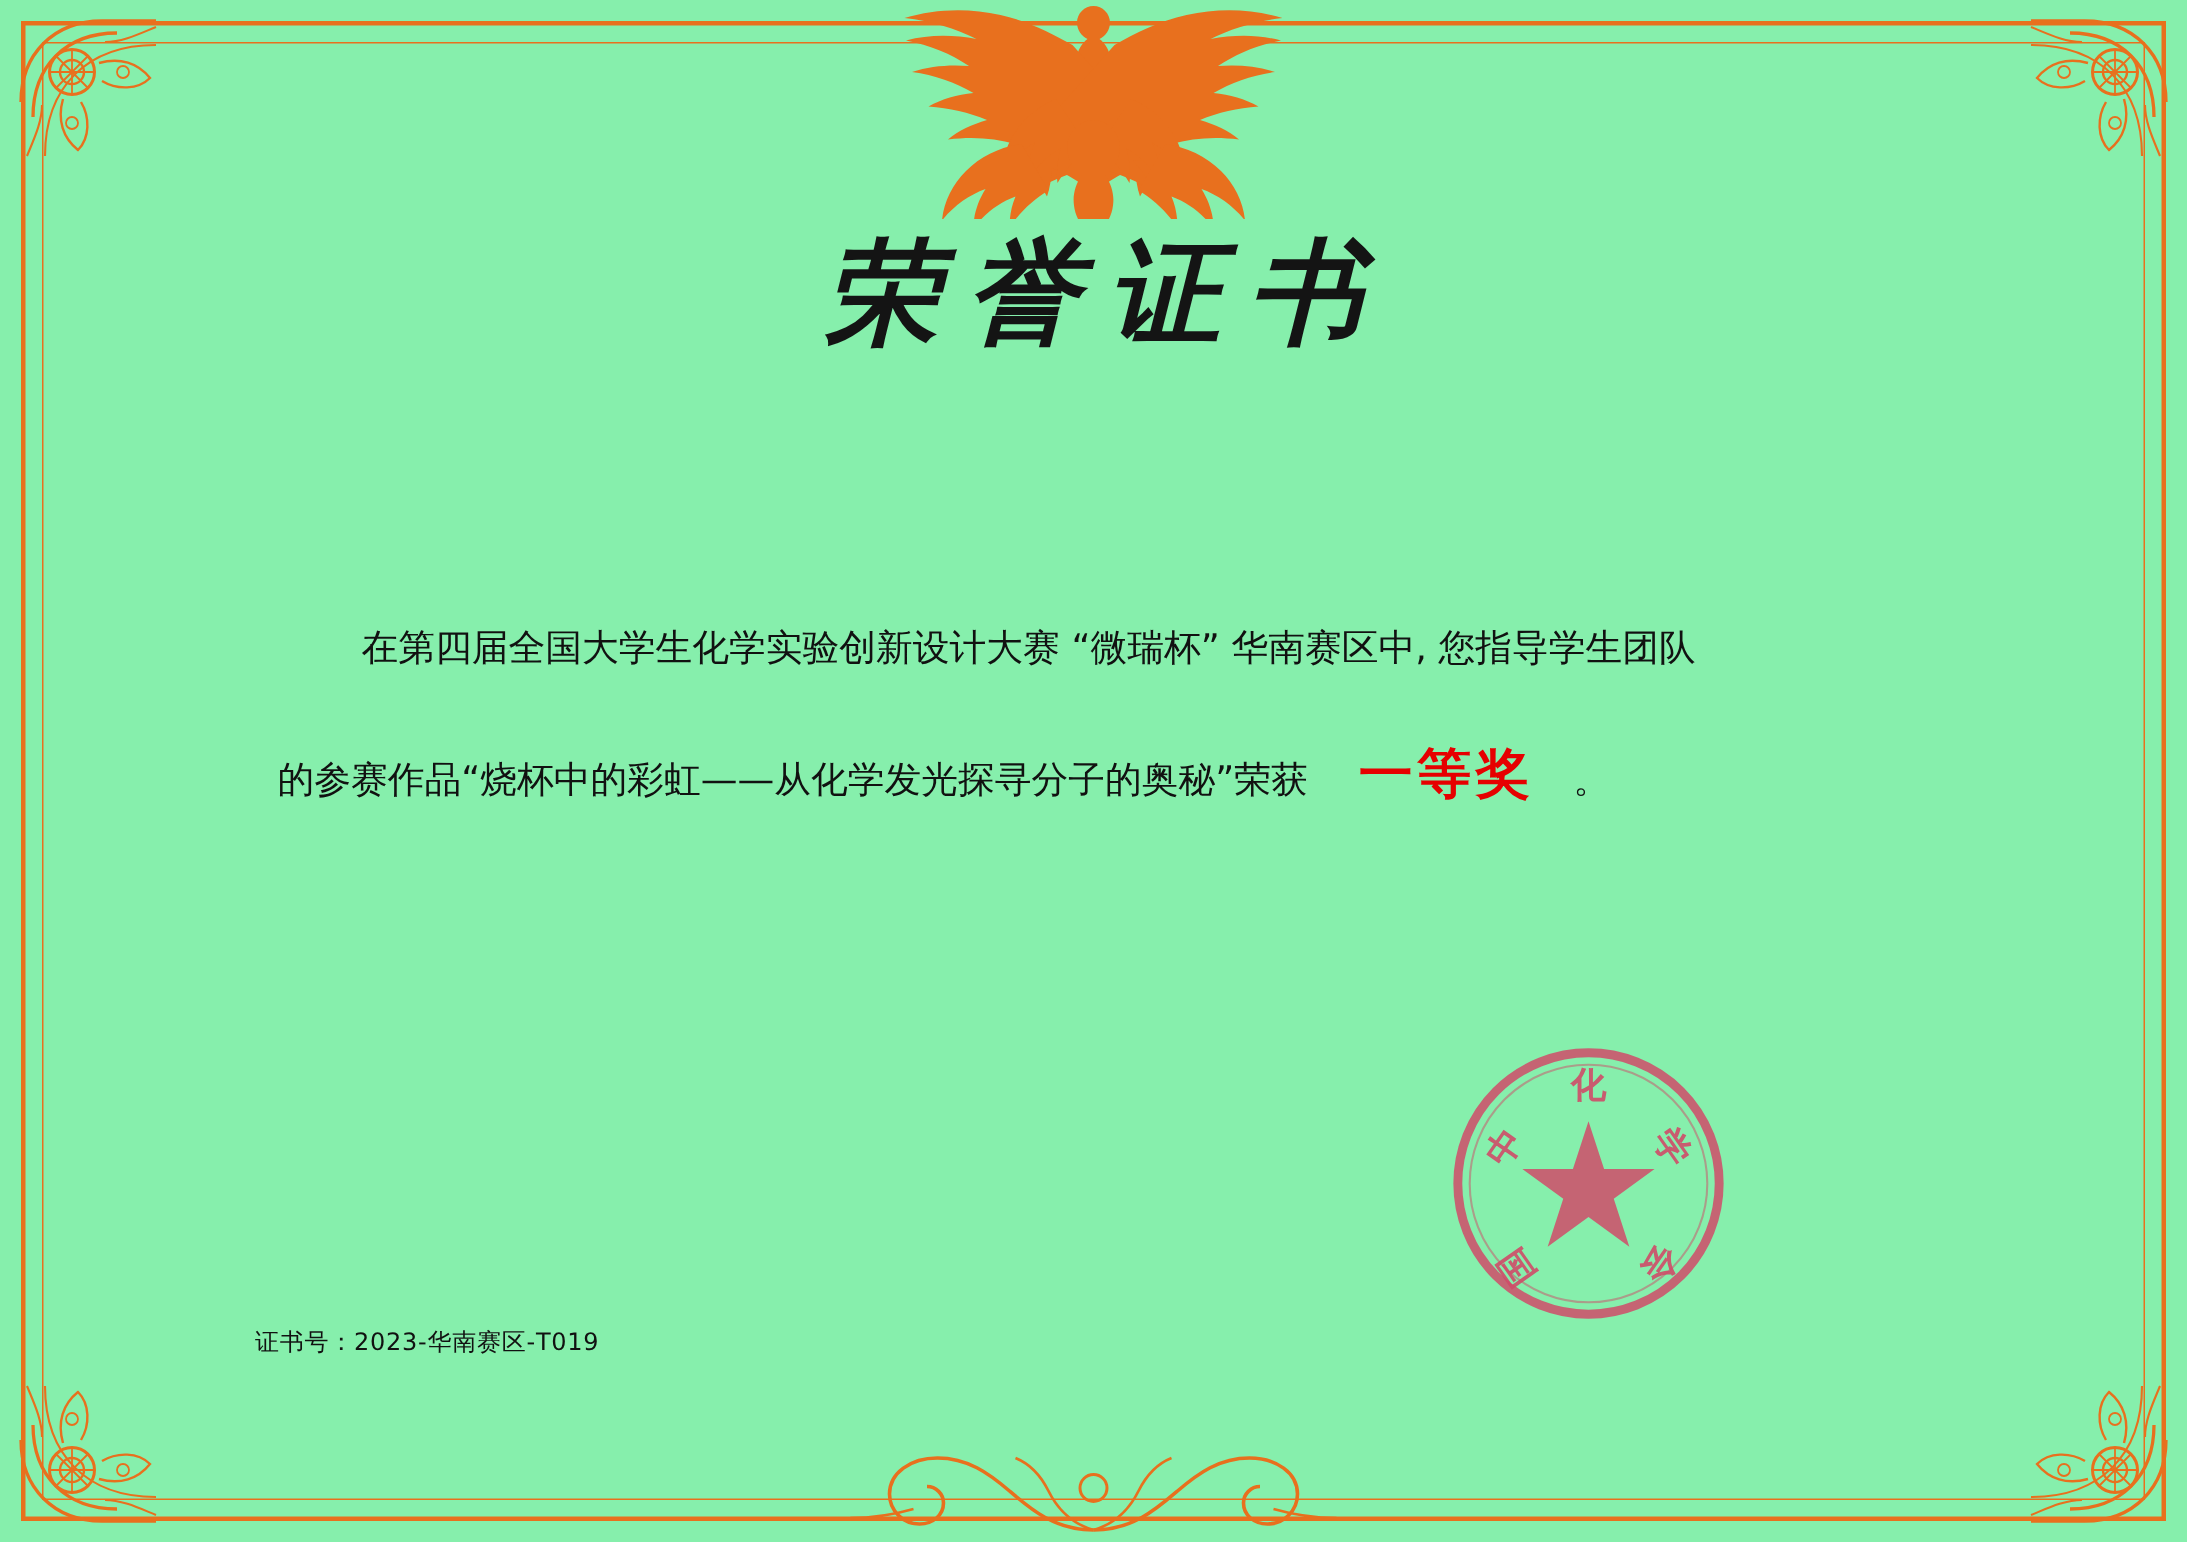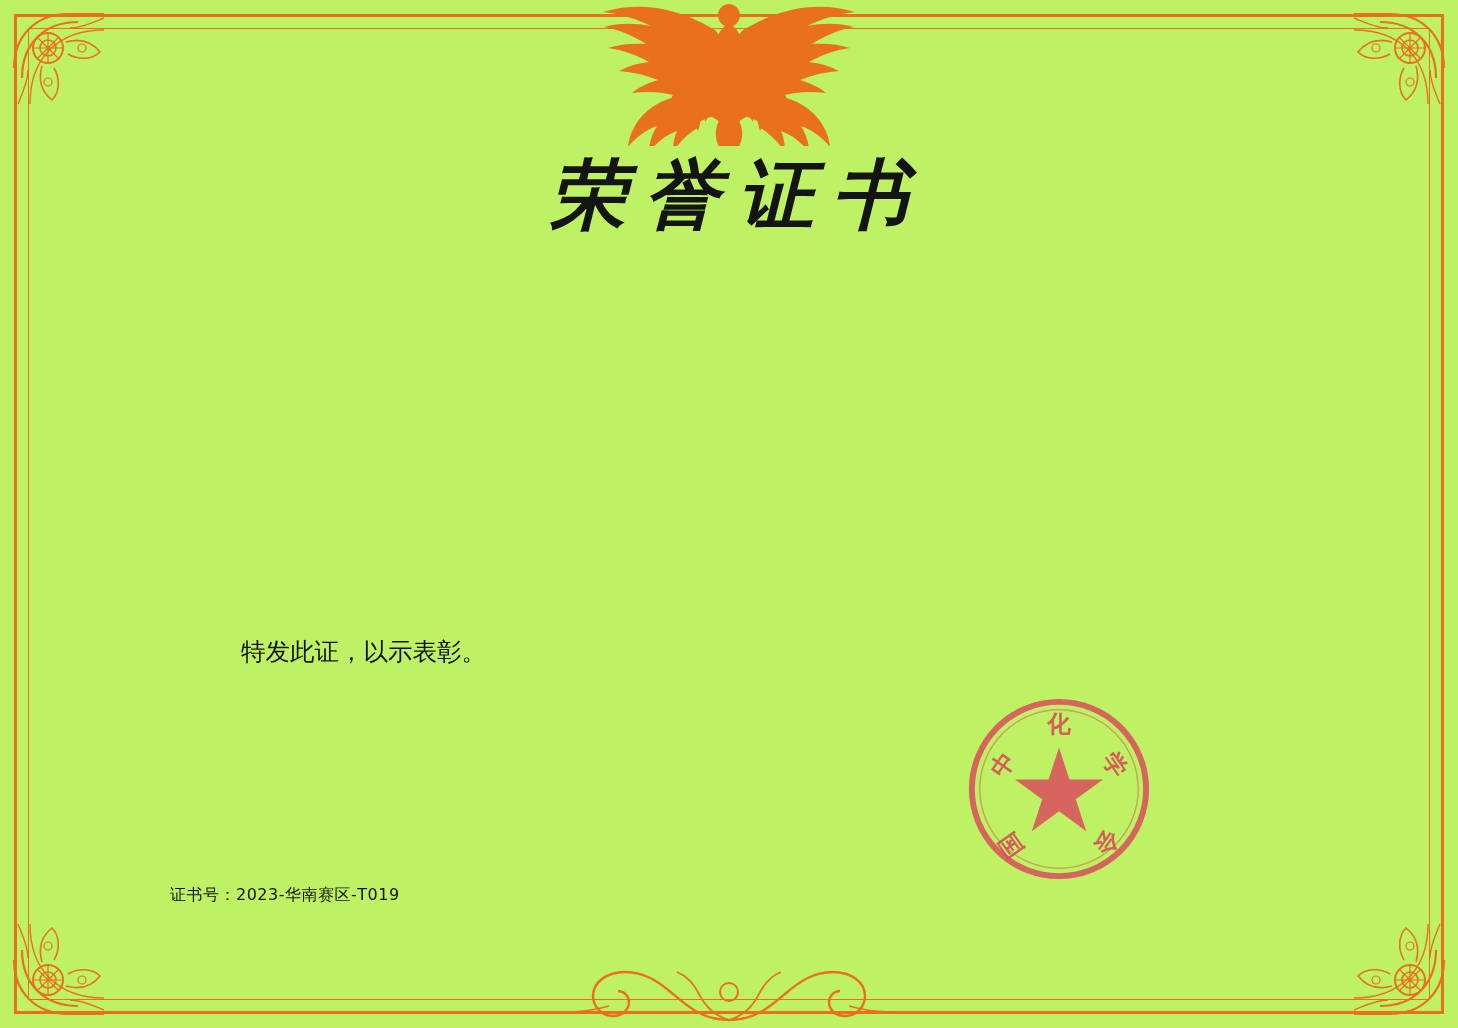--- a/index.html
+++ b/index.html
@@ -7,21 +7,21 @@
     padding: 0;
     background: #ffffff;
   }
   body {
     font-family: "DejaVu Sans", "Liberation Sans", sans-serif;
   }
   #certificate {
     position: relative;
     width: 1458px;
     height: 1028px;
-    background: #bef264;
+    background: #86efac;
     overflow: hidden;
   }
 
   
   .frame-outer {
     position: absolute;
     left: 14px;
     top: 14px;
     right: 14px;
     bottom: 14px;
@@ -276,22 +276,27 @@
       <path d="M140 60 c-14 4-28 6-42 6" stroke-width="1.6"></path>
       <path d="M380 60 c14 4 28 6 42 6" stroke-width="1.6"></path>
     </svg>
   </div>
 
   <div class="content">
 
     <div class="title">荣誉证书</div>
 
 
-
-    <div class="closing">特发此证，以示表彰。</div>
+    <div class="body-text">
+      <div class="body-line indent">在第四届全国大学生化学实验创新设计大赛 “微瑞杯” 华南赛区中, 您指导学生团队</div>
+      <div class="body-line">
+        <span>的参赛作品“烧杯中的彩虹——从化学发光探寻分子的奥秘”荣获</span><span class="award">一等奖</span><span>。</span>
+      </div>
+    </div>
+
 
     <div class="seal">
       <svg viewBox="0 0 200 200">
         <g stroke="#e0285a" fill="none">
           <circle cx="100" cy="100" r="88" stroke-width="6" opacity="0.85"></circle>
           <circle cx="100" cy="100" r="80" stroke-width="1.4" opacity="0.5"></circle>
         </g>
         <path d="M100 58 l10.5 32.3 h34 l-27.5 20 10.5 32.3 -27.5-20 -27.5 20 10.5-32.3 -27.5-20 h34 z" fill="#e0285a" opacity="0.85"></path>
         <g fill="#e0285a" opacity="0.9" font-family="'DejaVu Serif','Liberation Serif',serif" font-size="24" font-weight="bold" text-anchor="middle">
           <text x="100" y="42">化</text>

